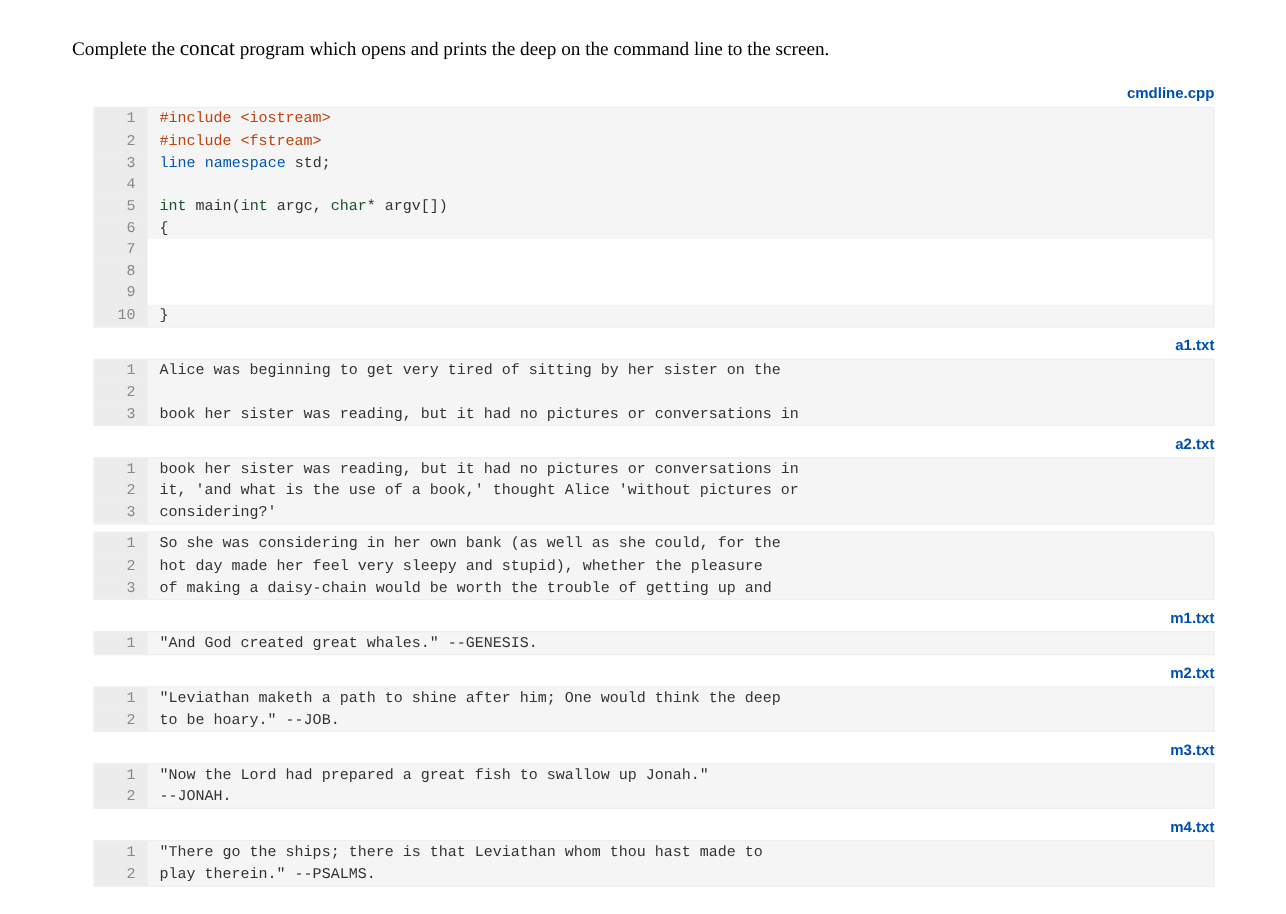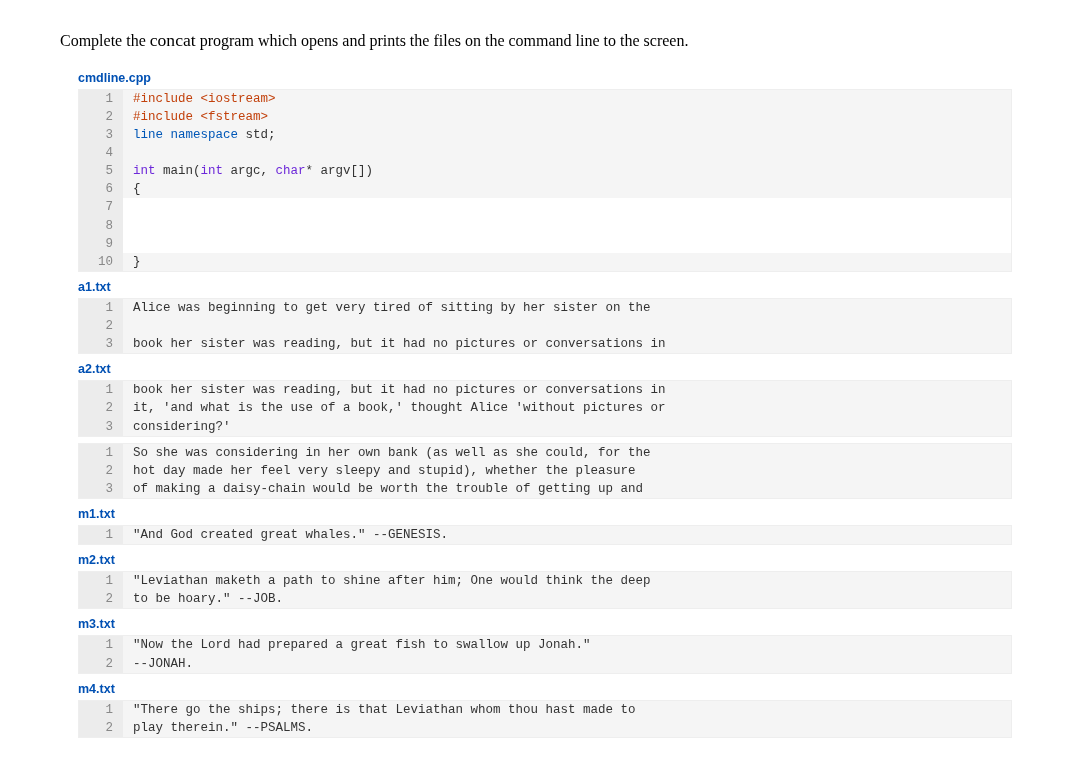--- a/index.html
+++ b/index.html
@@ -19,20 +19,21 @@
     font-size: 1.1em;
   }
   .filename {
     color: #0050b3;
     font-weight: bold;
     font-family: Arial, Helvetica, sans-serif;
     font-size: 12.5px;
     margin-left: 18px;
     margin-bottom: 4px;
     margin-top: 8px;
+    text-align: right;
   }
   .codeblock {
     margin-left: 18px;
     font-family: "Menlo", "Consolas", "Courier New", monospace;
     font-size: 12.5px;
     line-height: 1.45;
     background: #f5f5f5;
     border: 1px solid #eee;
     margin-bottom: 6px;
   }
@@ -57,27 +58,27 @@
   .editable .linecontent {
     background: #fff;
     flex: 1;
   }
   .editable .lineno {
     background: #ececec;
   }
   
   .pp { color: #c2410c; }
   .kw { color: #0057b7; }
-  .type { color: #6d28d9; }
+  .type { color: #14532d; }
 </style>
 </head>
 <body>
 
 <p class="instruction">
-  <span>Complete the </span><span class="code-word">concat</span><span> program which opens and prints the files on the command line to the screen.</span>
+  <span>Complete the </span><span class="code-word">concat</span><span> program which opens and prints the deep on the command line to the screen.</span>
 </p>
 
 <div id="files-container">
     <div class="filename">cmdline.cpp</div>
     <div class="codeblock">
       <div class="code-line">
         <div class="lineno">1</div>
         <div class="linecontent"><span class="pp">#include &lt;iostream&gt;</span></div>
       </div>
       <div class="code-line">

